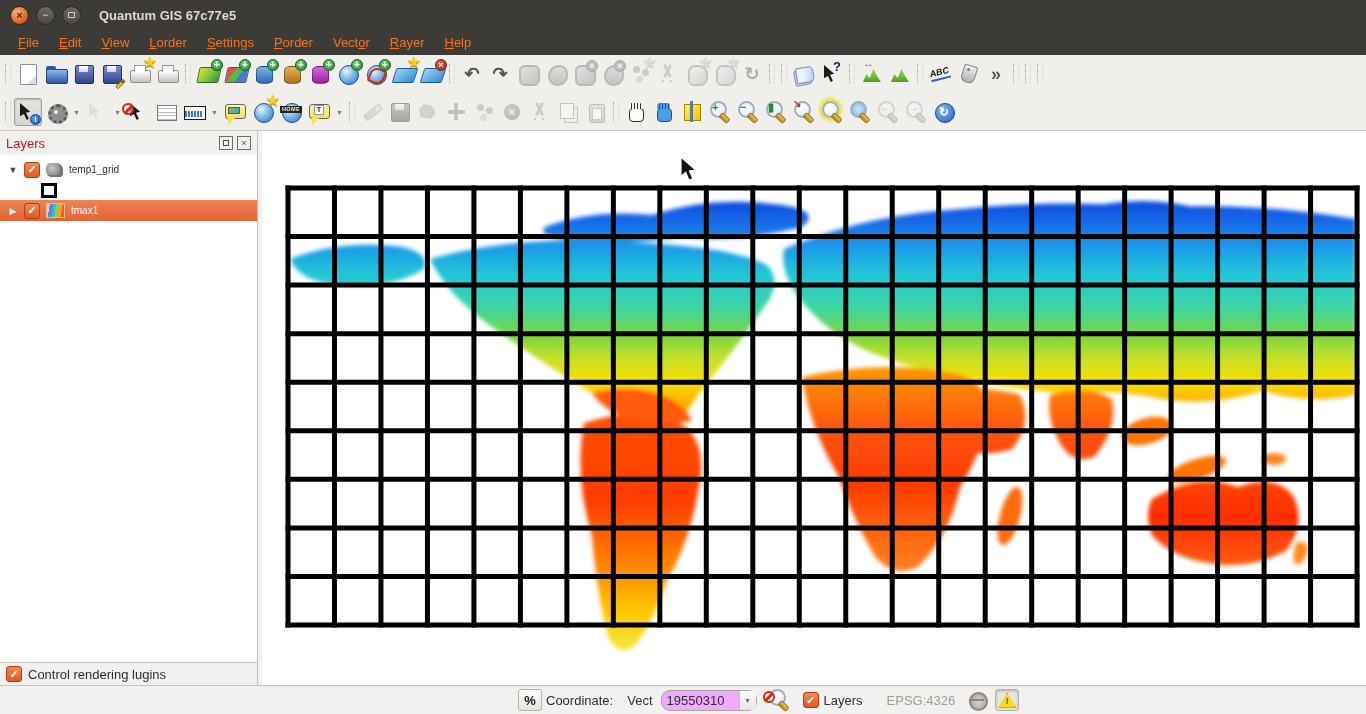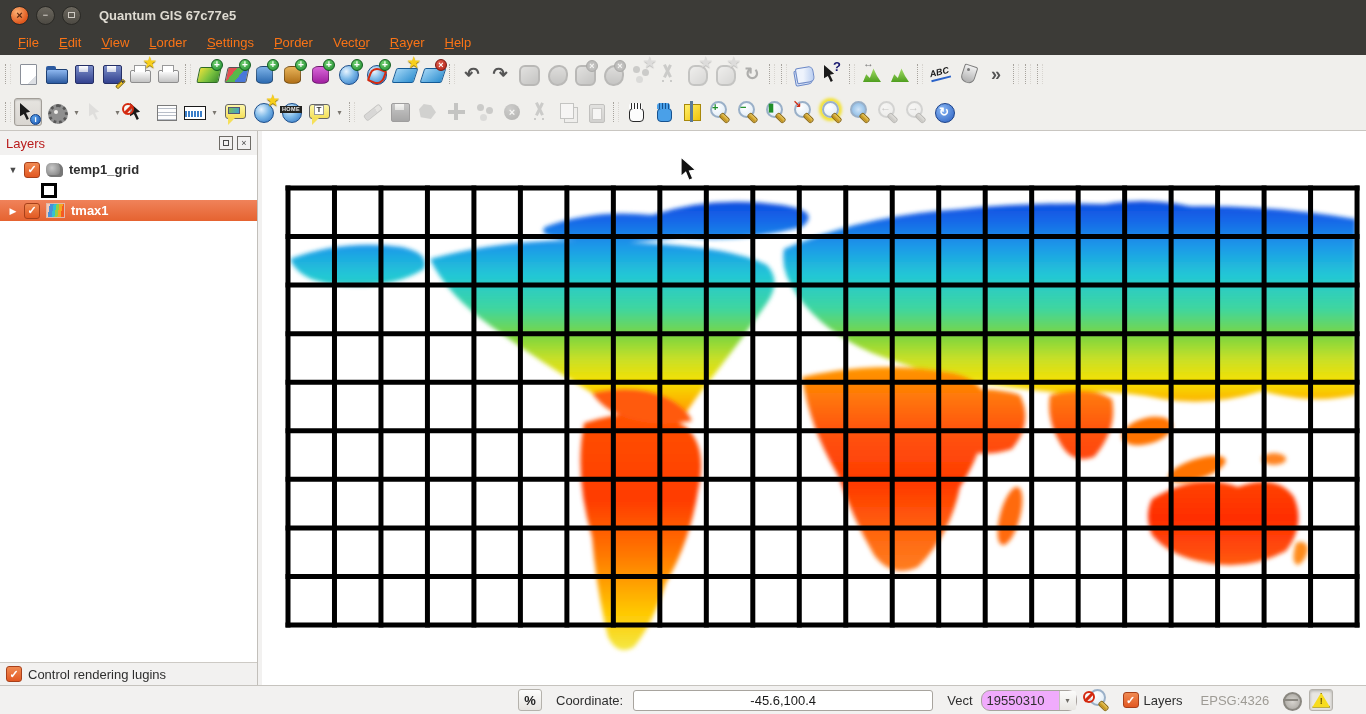--- a/index.html
+++ b/index.html
@@ -120,44 +120,44 @@
 .sidebar{position:absolute;top:131px;left:0;width:258px;bottom:29px;background:#F2F1F0;border-right:1px solid #c2bfba;display:flex;flex-direction:column}
 .panel-head{height:24px;display:flex;align-items:center;padding:0 6px;flex:none}
 .panel-title{flex:1;color:#b91c1c}
 .phbtn{width:14px;height:14px;border:1px solid #6e6b66;display:flex;align-items:center;justify-content:center;font-size:9px;color:#4a4a4a;margin-left:4px;background:#f2f1f0}
 .phbtn .sq{width:6px;height:6px;border:1px solid #4a4a4a}
 .layer-list{flex:1;background:#fff;overflow:hidden}
 .layer-row{display:flex;align-items:center;height:21px;gap:6px;padding-left:8px}
 .layer-row.selected{background:linear-gradient(#f0severity 0,#e56330);background:linear-gradient(#f0825a,#e56330);color:#fff}
 .layer-row .exp{width:10px;font-size:9px;color:#4a4a4a;text-align:center}
 .layer-row.selected .exp{color:#fff}
-.layer-label{font-weight:bold;font-size:13px}
+.layer-label{font-weight:normal;font-size:10px}
 .cb{width:16px;height:16px;border-radius:3px;background:linear-gradient(#f08a52,#e25822);border:1px solid #a8401a;color:#fff;display:flex;align-items:center;justify-content:center;font-size:11px;font-weight:bold;flex:none}
 .ic-rock{width:17px;height:14px;background:radial-gradient(circle at 35% 35%,#c8c8c8,#8a8a8a 60%,#6e6e6e);border-radius:5px 7px 4px 6px;box-shadow:inset -3px -2px 0 #777;flex:none}
 .ic-thumb{width:19px;height:15px;border:1px solid #e0b8a8;background:linear-gradient(100deg,#f5c9b8 0 15%,#4a90d9 15% 35%,#35c0d0 35% 50%,#8fd04a 50% 65%,#f5a623 65% 82%,#f55a23 82%);flex:none}
 .swatch-row{height:20px;display:flex;align-items:center;padding-left:41px}
 .swatch{width:16px;height:15px;background:#fff;border:3px solid #000}
 .panel-foot{height:23px;border-top:1px solid #cdcac5;display:flex;align-items:center;gap:6px;padding-left:6px;flex:none;background:#F2F1F0;font-size:13px}
 
 
 .canvas{position:absolute;left:262px;right:0;top:131px;bottom:29px;background:#fff}
 .canvas svg{display:block;width:100%;height:100%}
 
 
 .statusbar{position:absolute;left:0;right:0;bottom:0;height:29px;background:#F2F1F0;border-top:1px solid #c6c3be;display:flex;align-items:center;font-size:13px}
 .sb-spacer{width:518px;flex:none}
 .sbtn{width:24px;height:22px;border:1px solid #b5b2ac;border-radius:3px;background:linear-gradient(#fdfdfc,#e6e4e0);display:flex;align-items:center;justify-content:center;flex:none}
 .sbtn.flat{border-color:transparent;background:transparent}
 .sbtn.sunken{box-shadow:inset 0 1px 3px rgba(0,0,0,.25);background:#e8e6e2}
-.sb-label{margin-left:14px;color:#2f2f2f}
+.sb-label{margin-left:4px;color:#2f2f2f}
 .sb-input{margin-left:10px;width:300px;height:21px;border:1px solid #a8a49e;border-radius:3px;background:#fff;text-align:center;font-family:"Liberation Sans",sans-serif;font-size:13px;color:#1a1a1a}
 .sb-combo{margin-left:8px;width:96px;height:21px;border:1px solid #a8a49e;border-radius:9px;background:#f0abfc;display:flex;align-items:center}
 .sb-combo .val{flex:1;padding-left:5px;font-size:13px}
 .sb-combo .arrow{width:17px;height:100%;border-left:1px solid #c5c2bd;background:linear-gradient(#fbfbfa,#e8e6e2);display:flex;align-items:center;justify-content:center;font-size:8px;color:#6e6b66;border-radius:0 2px 2px 0}
-.sb-epsg{margin-left:18px;color:#9e9b95}
+.sb-epsg{margin-left:24px;color:#9e9b95}
 </style>
 </head>
 <body>
 
 <div id="app">
 
   <div class="titlebar">
     <div class="winbtns">
       <div class="wbtn close">×</div>
       <div class="wbtn min">−</div>
@@ -609,21 +609,20 @@
   </div>
 
   <div class="statusbar">
     <div class="sb-spacer"></div>
     <span class="sbtn">
         <span class="ic k-percent">
           <span class="ictext">%</span>
         </span>
       </span>
     <span class="sb-label">Coordinate:</span>
-    <input class="sb-input" value="-45.6,100.4" style="">
     <span class="sb-label" style="margin-left:14px">Vect</span>
     <span class="sb-combo">
       <span class="val">19550310</span>
       <span class="arrow">▾</span>
     </span>
     <span class="sbtn flat" style="margin-left:10px">
       <span class="ic k-mag">
           <span class="badge badge-nosign"></span>
         </span>
     </span>

